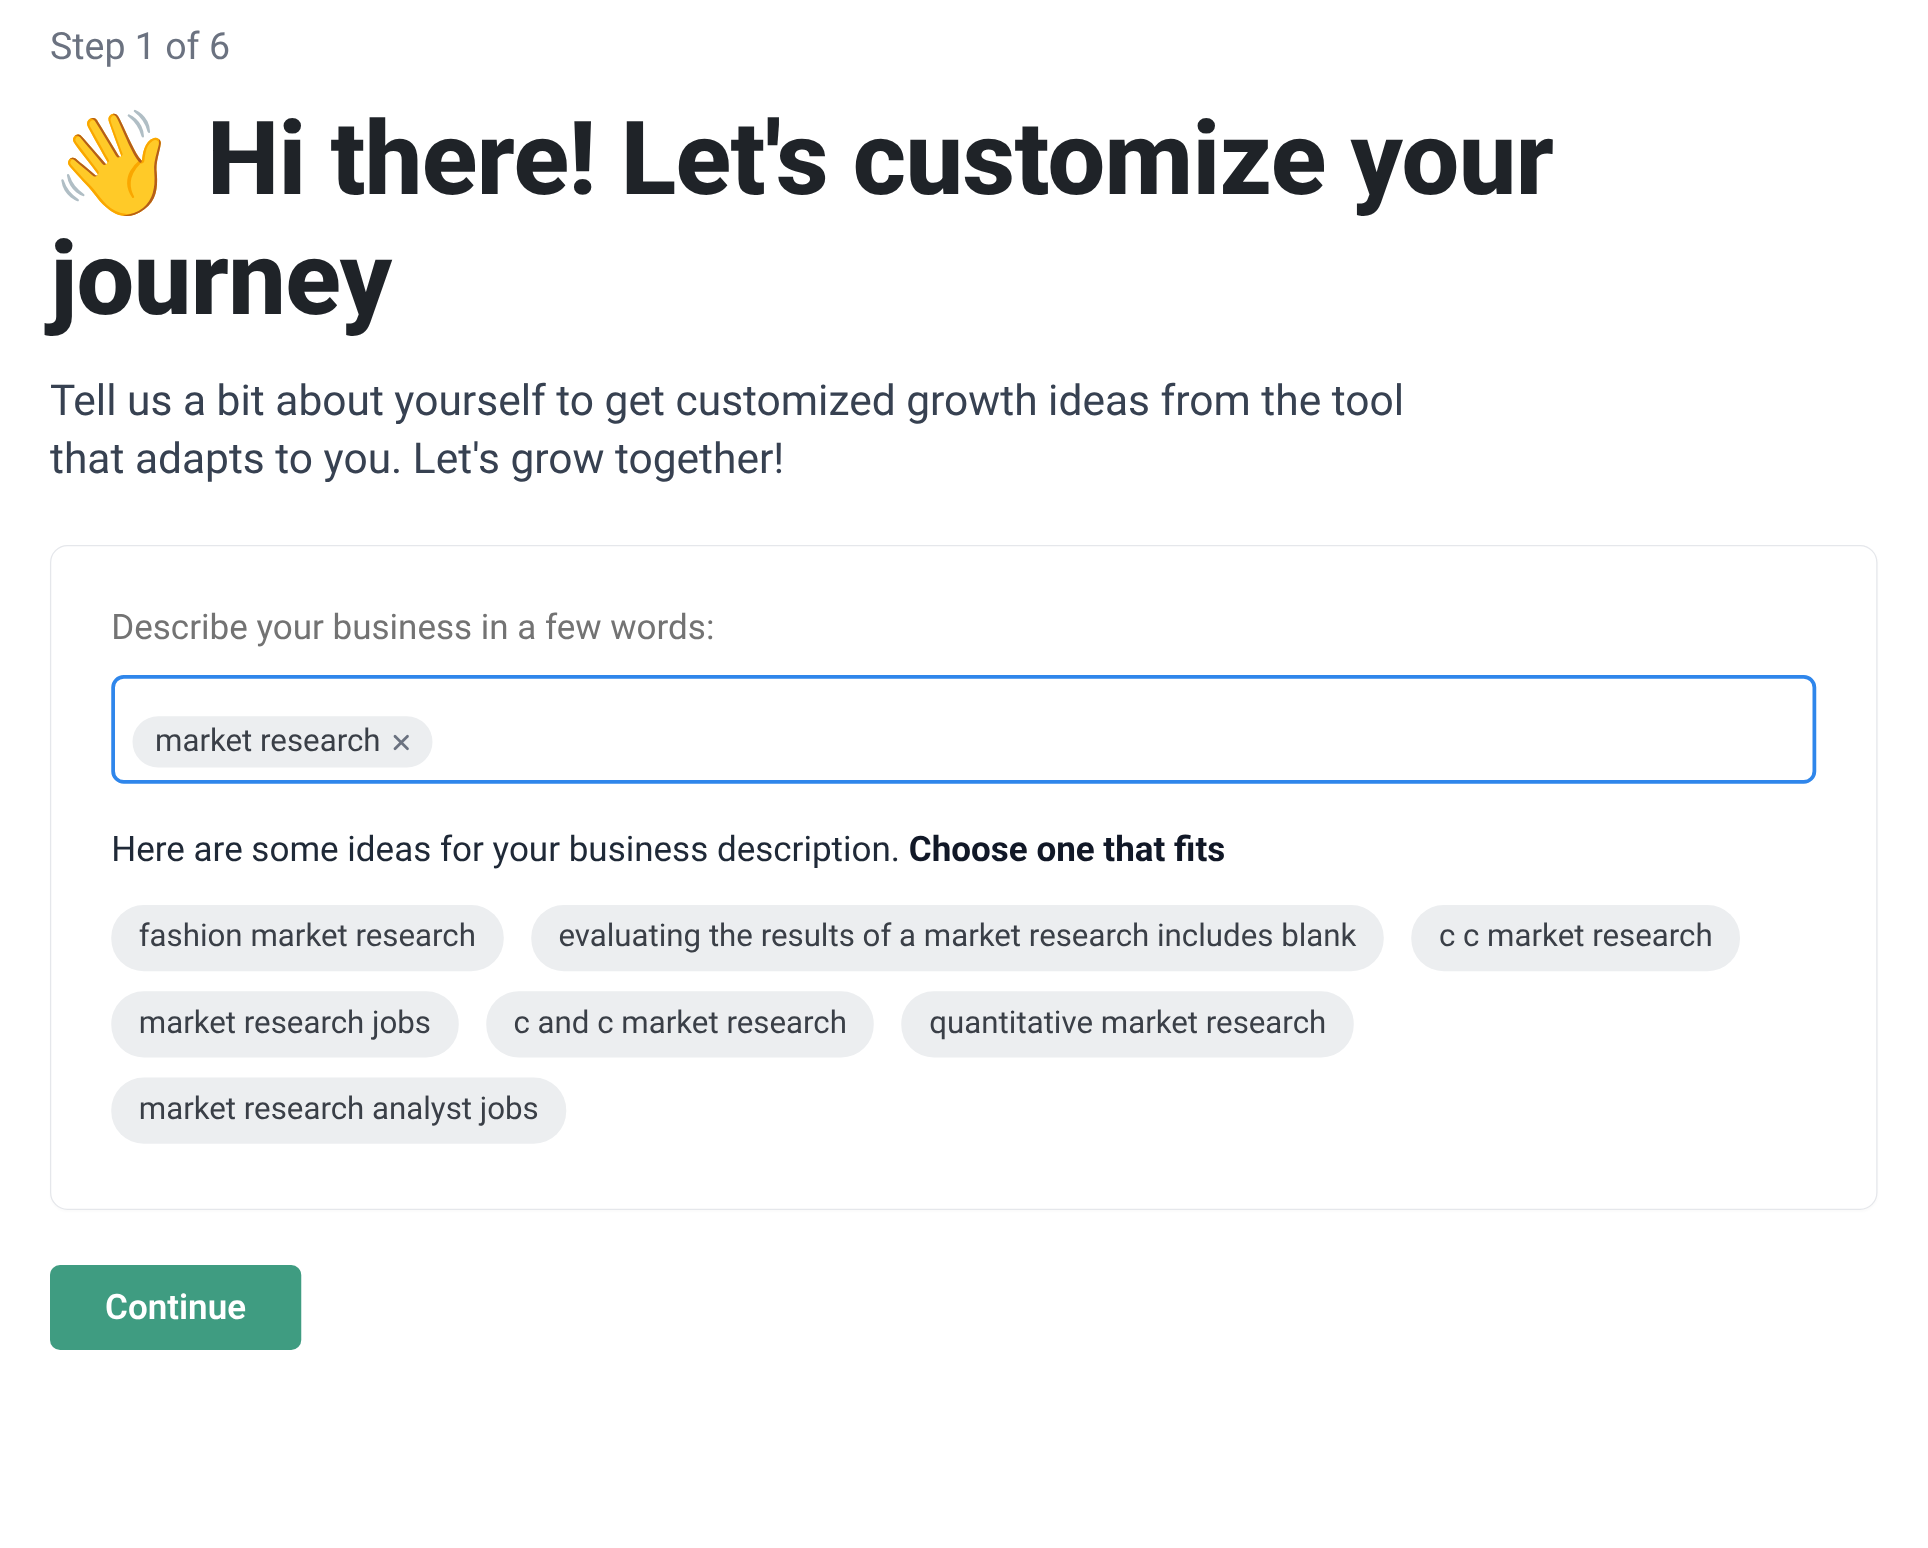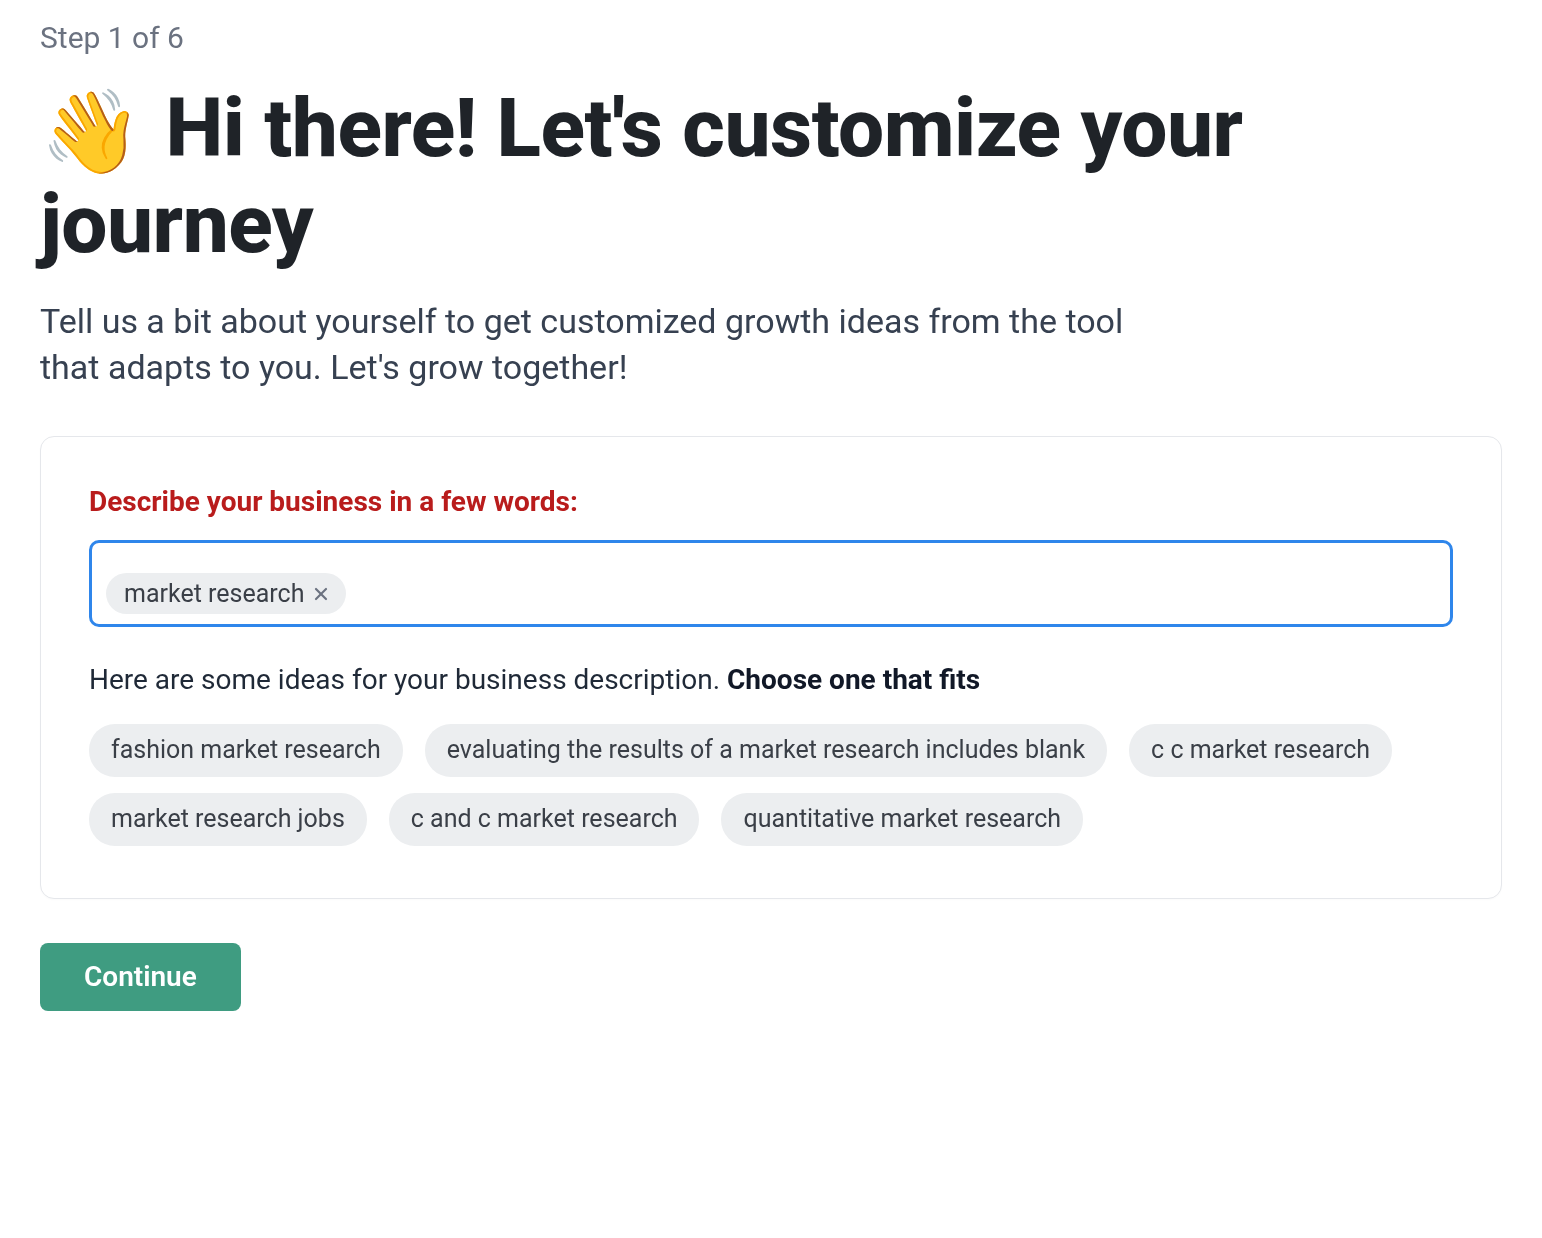--- a/index.html
+++ b/index.html
@@ -44,22 +44,22 @@
   .card {
     border: 1px solid #e5e7eb;
     border-radius: 14px;
     padding: 48px 48px 52px 48px;
     background: #ffffff;
     box-shadow: 0 1px 2px rgba(0,0,0,0.02);
     margin-bottom: 44px;
   }
   .field-label {
     font-size: 28px;
-    color: #b91c1c;
-    font-weight: 700;
+    color: #737373;
+    font-weight: 400;
     margin-bottom: 22px;
   }
   .tag-input {
     border: 3px solid #2f86eb;
     border-radius: 10px;
     padding: 10px 14px;
     min-height: 72px;
     display: flex;
     align-items: center;
     gap: 10px;
@@ -162,19 +162,20 @@
       <span>Here are some ideas for your business description. </span><strong>Choose one that fits</strong>
     </div>
 
     <div class="suggestions" id="suggestion-list">
         <button class="pill" type="button">fashion market research</button>
         <button class="pill" type="button">evaluating the results of a market research includes blank</button>
         <button class="pill" type="button">c c market research</button>
         <button class="pill" type="button">market research jobs</button>
         <button class="pill" type="button">c and c market research</button>
         <button class="pill" type="button">quantitative market research</button>
+        <button class="pill" type="button">market research analyst jobs</button>
       </div>
 
   </div>
 
   <button class="continue-btn">Continue</button>
 
 </div>
 
 </body></html>

